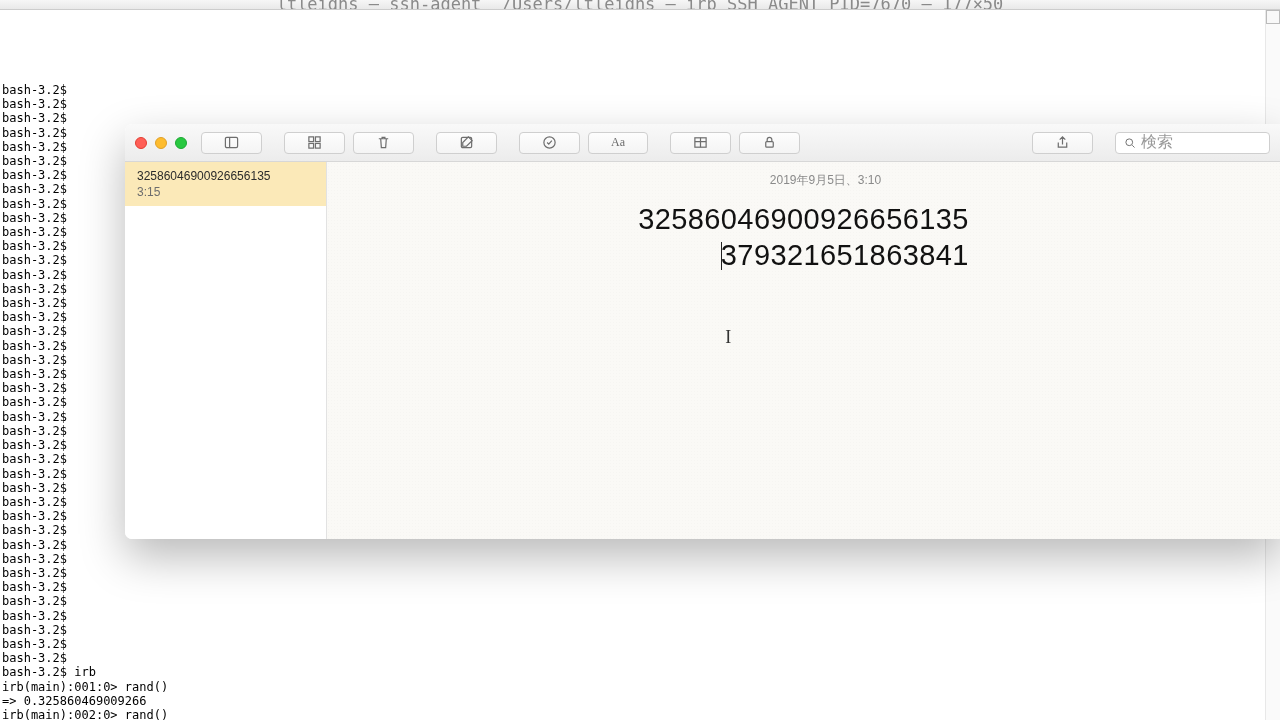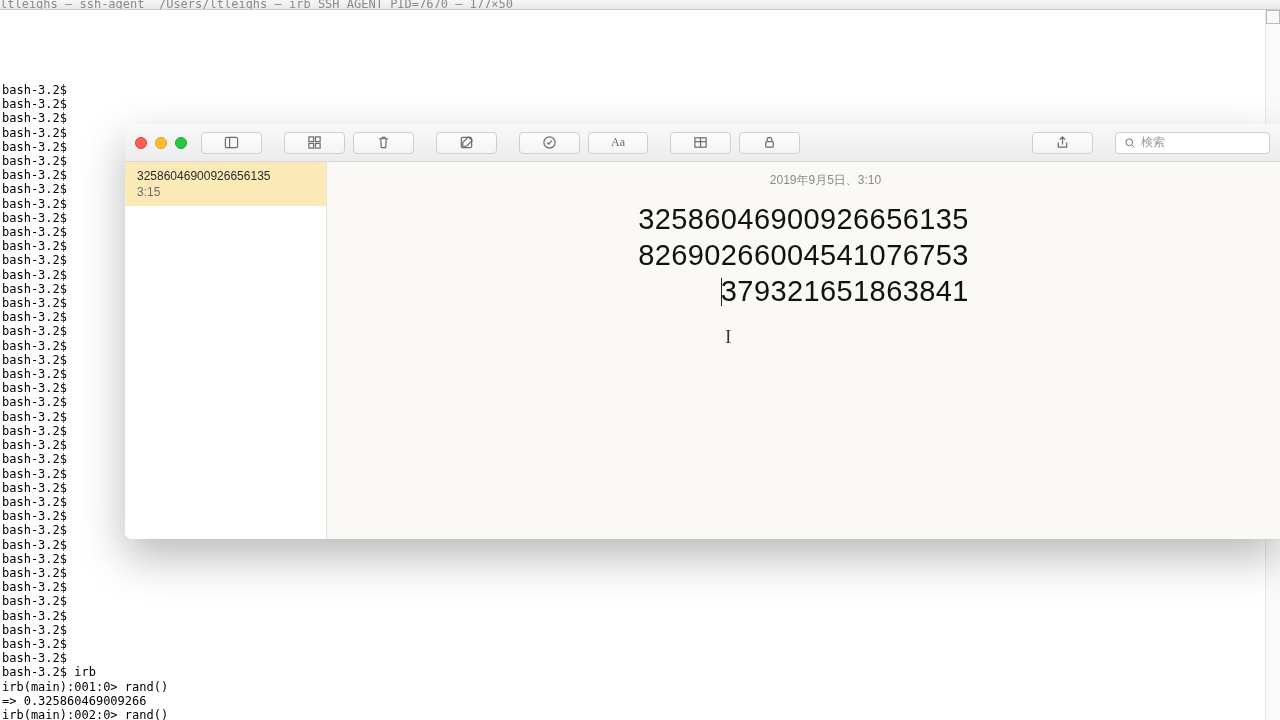--- a/index.html
+++ b/index.html
@@ -23,21 +23,22 @@
   padding-top: 12px;
 }
 .terminal-title-bar {
   position: absolute;
   top: 0; left: 0; right: 0;
   height: 10px;
   background: linear-gradient(#f6f6f6,#e9e9e9);
   border-bottom: 1px solid #ccc;
   display:flex;
   align-items:center;
-  font-size: 12px;
+  justify-content:center;
+  font-size: 17px;
   color:#8a8a8a;
   overflow:hidden;
 }
 .term-line { padding-left: 2px; }
 .scrollbar-gutter {
   position:absolute;
   top:10px; right:0;
   width:15px; bottom:0;
   background:#fafafa;
   border-left:1px solid #e8e8e8;
@@ -96,21 +97,21 @@
 .search-box {
   height:22px;
   border:1px solid #cfcfcf;
   border-radius:4px;
   background:#fff;
   display:flex;
   align-items:center;
   padding:0 8px;
   min-width:155px;
   color:#9a9a9a;
-  font-size:12px;
+  font-size:16px;
   gap:5px;
 }
 .notes-body {
   flex:1;
   display:flex;
   overflow:hidden;
 }
 .sidebar {
   width:202px;
   border-right:1px solid #e2e2e2;
@@ -266,21 +267,20 @@
     <div class="sidebar">
       <div class="note-item">
         <div class="title">32586046900926656135</div>
         <div class="time">3:15</div>
       </div>
     </div>
     <div class="editor">
       <div class="date">2019年9月5日、3:10</div>
       <div class="content">
         <div>32586046900926656135</div>
-        <div>82690266004541076753</div>
         <div style="text-align:right">
           <span class="with-caret">
             <span class="caret"></span>
             <span>379321651863841</span>
           </span>
         </div>
         <div class="ibeam-cursor" style="left:87px; top:118px;">I</div>
       </div>
     </div>
   </div>

